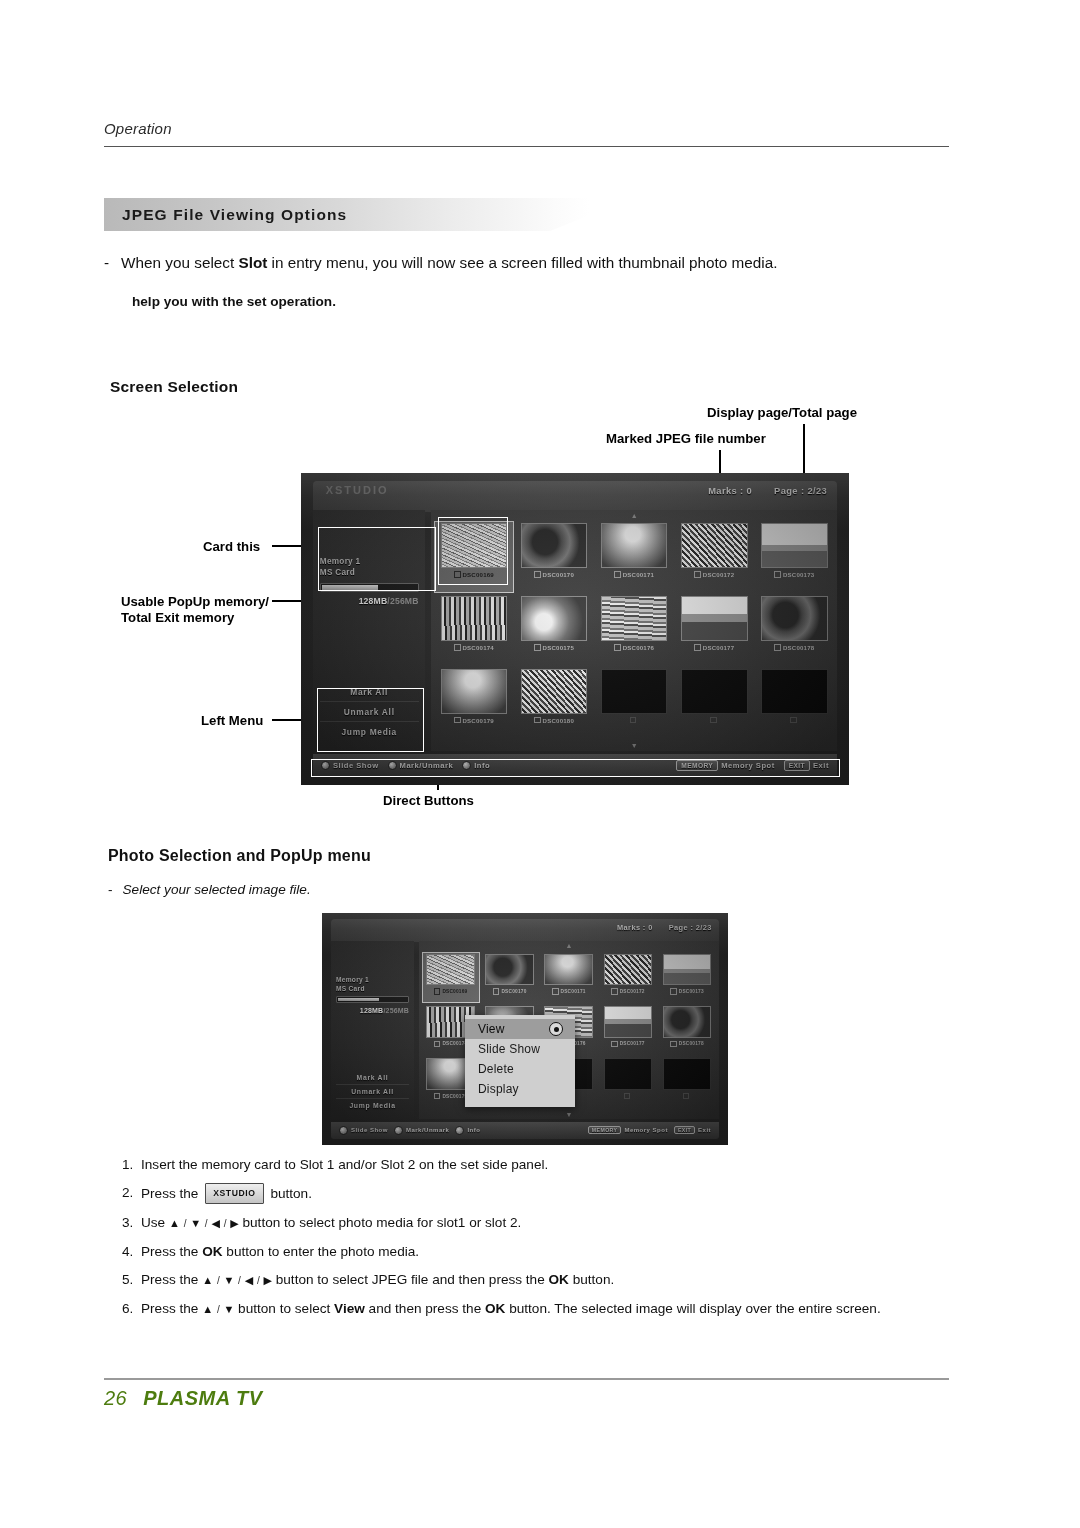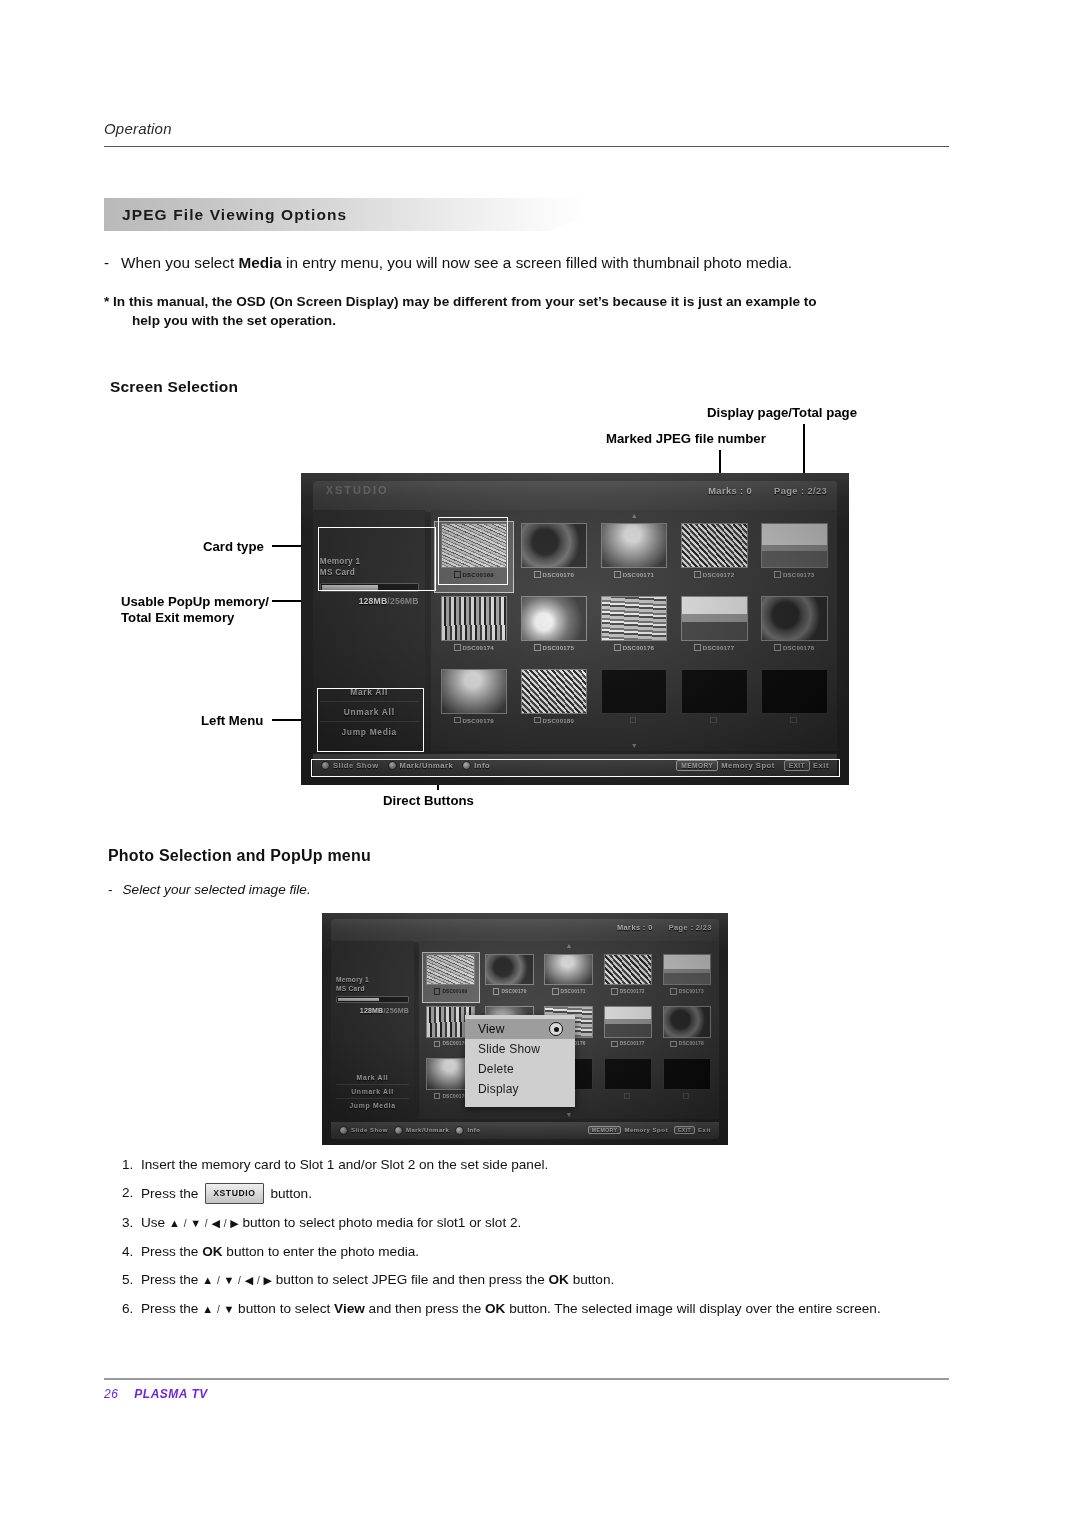--- a/index.html
+++ b/index.html
@@ -500,51 +500,50 @@
     left: 104px;
     top: 1378px;
     width: 845px;
     height: 1.6px;
     background: #9a9a9a;
   }
   .footer {
     position: absolute;
     left: 104px;
     top: 1387px;
-    font-size: 12px;
+    font-size: 20px;
     font-style: italic;
     font-weight: bold;
-    color: #6d28d9;
+    color: #4d7c0f;
     letter-spacing: .5px;
   }
   .footer .pg { margin-right: 16px; font-weight: normal; }
 </style>
 </head>
 <body>
 
 <div class="running-head">Operation</div>
 <div class="head-rule"></div>
 
 <div class="section-bar"></div>
 <div class="section-bar-title">JPEG File Viewing Options</div>
 
 <div class="intro-line">
-  <span class="dash">-</span><span>When you select </span><b>Media</b><span> in entry menu, you will now see a screen filled with thumbnail photo media.</span>
+  <span class="dash">-</span><span>When you select </span><b>Slot</b><span> in entry menu, you will now see a screen filled with thumbnail photo media.</span>
 </div>
 
 <div class="note-block">
-  <span>* In this manual, the OSD (On Screen Display) may be different from your set’s because it is just an example to</span>
   <span class="ln2">help you with the set operation.</span>
 </div>
 
 <div class="sub-head" id="sub-screen-components">Screen Selection</div>
 
 <div class="callout" id="callout-current-page">Display page/Total page</div>
 <div class="callout" id="callout-marked-number">Marked JPEG file number</div>
-<div class="callout" id="callout-card-type">Card type</div>
+<div class="callout" id="callout-card-type">Card this</div>
 <div class="callout" id="callout-usable-memory">
   <span>Usable PopUp memory/</span><br>
   <span>Total Exit memory</span>
 </div>
 <div class="callout" id="callout-left-menu">Left Menu</div>
 <div class="callout" id="callout-direct-buttons">Direct Buttons</div>
 
 <div class="leader" id="lead-cp-v"></div>
 <div class="leader" id="lead-mk-v"></div>
 <div class="leader" id="lead-ct-h"></div>

